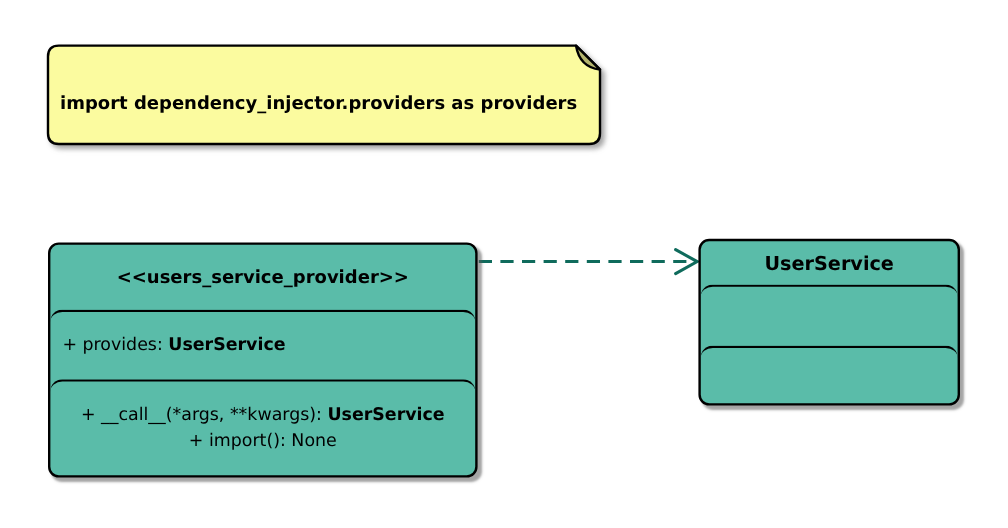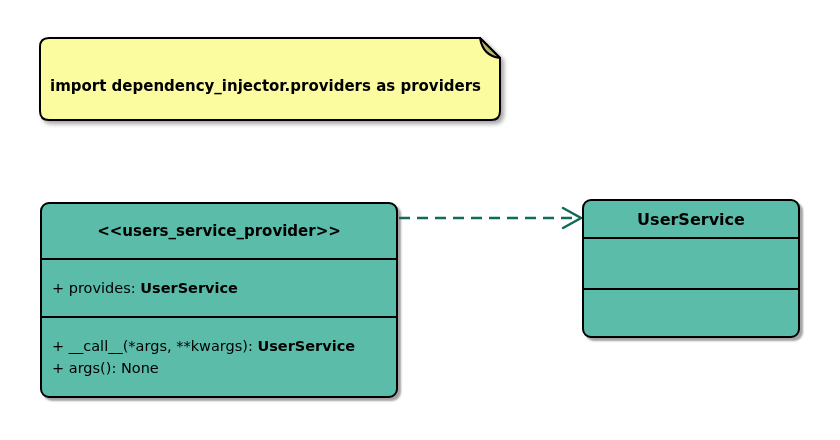--- a/index.html
+++ b/index.html
@@ -81,23 +81,24 @@
   .userservice-box .class-header { height: 36px; font-size: 16px; }
   .class-section {
     border-top: 2px solid var(--line-color);
     display: flex;
     flex-direction: column;
     justify-content: center;
     padding: 0 10px;
     font-size: 14.5px;
     line-height: 22px;
     white-space: nowrap;
+    border-radius: 10px;
   }
   .singleton-box .section-attrs { height: 58px; }
-  .singleton-box .section-methods { flex: 1; }
+  .singleton-box .section-methods { flex: 1; text-align: center; }
   .userservice-box .section-attrs { height: 51px; }
   .userservice-box .section-methods { flex: 1; }
   .type-bold { font-weight: bold; }
   .arrow-label {
     position: absolute;
     left: 400px; top: 192px;
     width: 176px;
     text-align: center;
     font-size: 15px;
     z-index: 2;
@@ -132,21 +133,21 @@
     <div class="class-section section-attrs">
       <div>
         <span>+ provides: </span><span class="type-bold">UserService</span>
       </div>
     </div>
     <div class="class-section section-methods">
       <div>
         <span>+ __call__(*args, **kwargs): </span><span class="type-bold">UserService</span>
       </div>
       <div>
-        <span>+ args(): None</span><span class="type-bold"></span>
+        <span>+ import(): None</span><span class="type-bold"></span>
       </div>
     </div>
   </div>
 
   <div class="class-box userservice-box">
     <div class="class-header">
       <span>UserService</span>
     </div>
     <div class="class-section section-attrs"></div>
     <div class="class-section section-methods"></div>

